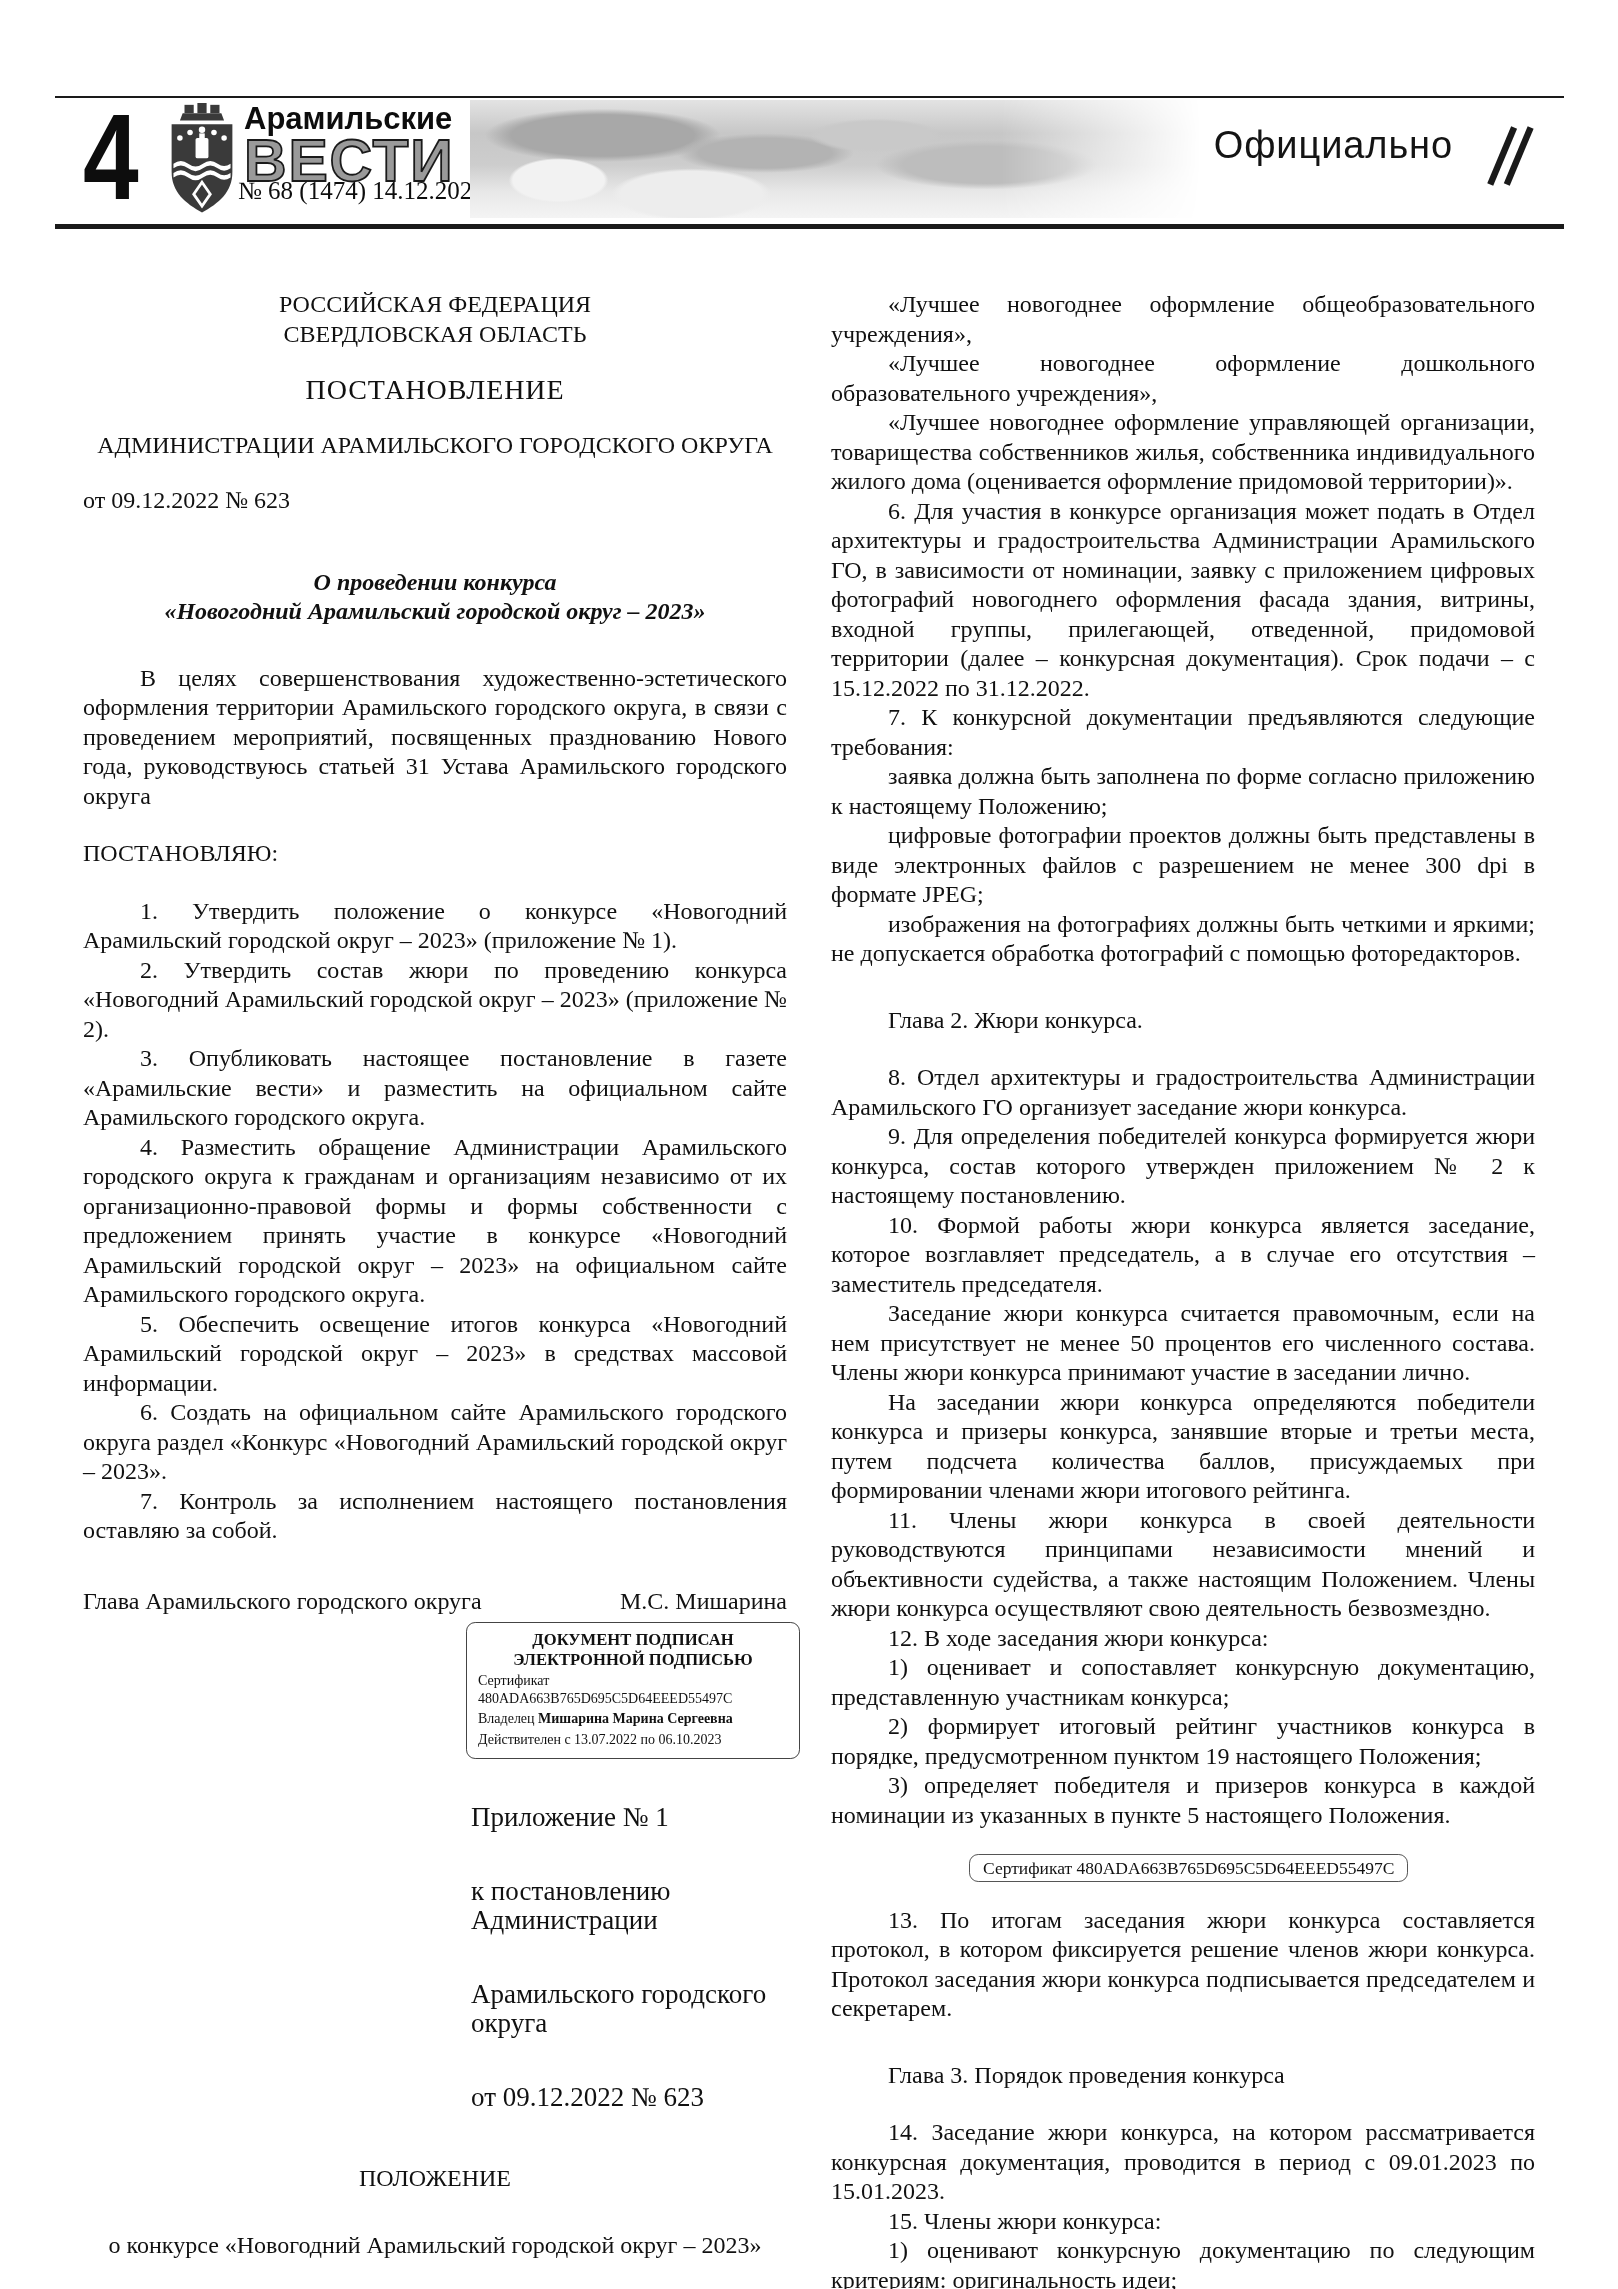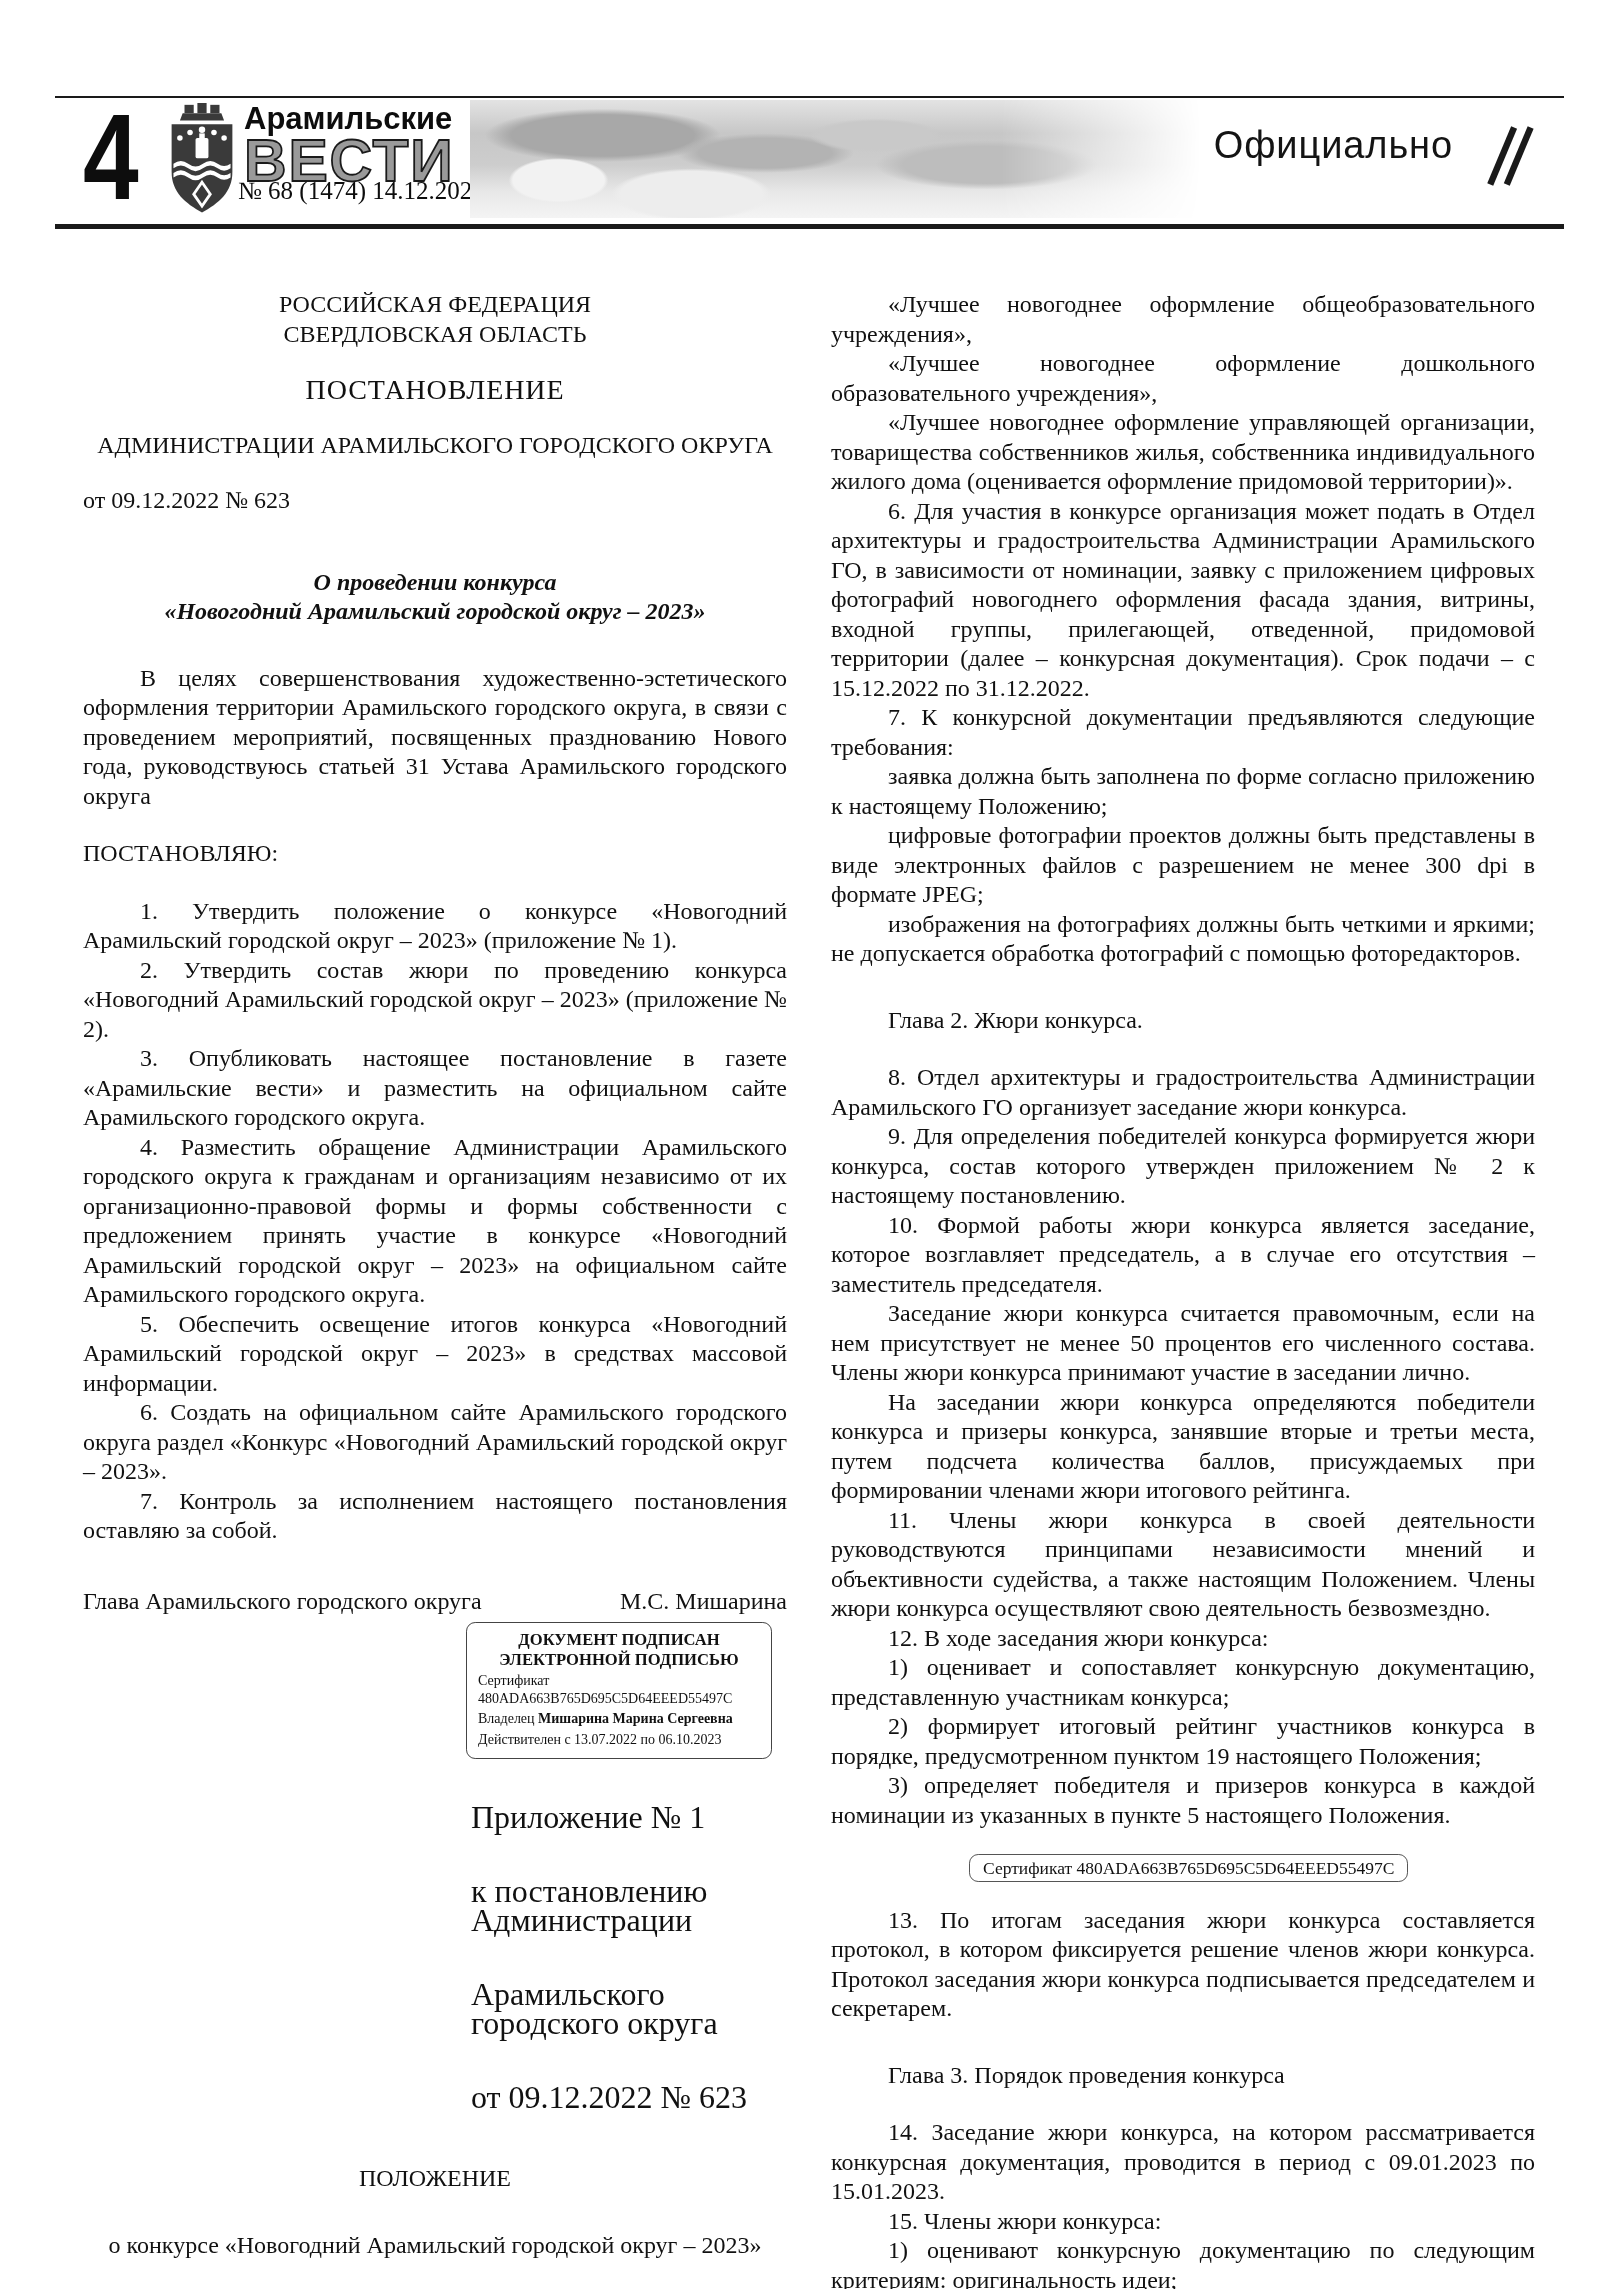--- a/index.html
+++ b/index.html
@@ -38,27 +38,27 @@
   p.flush{text-indent:0;}
   p.ctr{text-align:center;text-indent:0;}
   p.bold{font-weight:normal;}
   p.bi{font-weight:bold;font-style:italic;}
   p.big{font-size:28px;letter-spacing:0.9px;}.mt16{margin-top:14.8px!important;}
   .mt28{margin-top:26px!important;}.mt40{margin-top:37px!important;}
   .mt56{margin-top:52px!important;}.mt30{margin-top:28px!important;}
   .mb30{margin-bottom:28px!important;}
 
   .sigrow{display:flex;justify-content:space-between;margin-top:41px;text-indent:0;}
-  .stamp{box-sizing:border-box;width:306px;border:1.8px solid #444;border-radius:9.2px;padding:7.4px 11px 9.2px 11px;background:transparent;}
+  .stamp{box-sizing:border-box;width:334px;border:1.8px solid #444;border-radius:9.2px;padding:7.4px 11px 9.2px 11px;background:transparent;}
   .stamp .t{font-weight:bold;font-size:16.6px;line-height:20px;text-align:center;}
   .stamp .d{font-size:14px;line-height:18.5px;text-align:left;margin-top:1.8px;}
   .stamp .d b{font-weight:bold;}
   .stamp1{margin:5.5px 0 0 383px;background:#fff;}
   .appendix{margin:39px 0 0 388px;}
-  .appendix div{font-size:32px;line-height:29.5px;margin-top:44px;}
+  .appendix div{font-size:27px;line-height:29.5px;margin-top:44px;}
   .certbadge{display:inline-block;border:1.4px solid #555;border-radius:9.2px;padding:1.8px 13px;font-size:17.5px;line-height:22px;margin:24px 0 9.2px 138px;}
 </style>
 </head>
 <body>
 
 <div class="page">
 
   <div class="mast">
     <div class="rule-top"></div>
     <div class="pageno">4</div>

